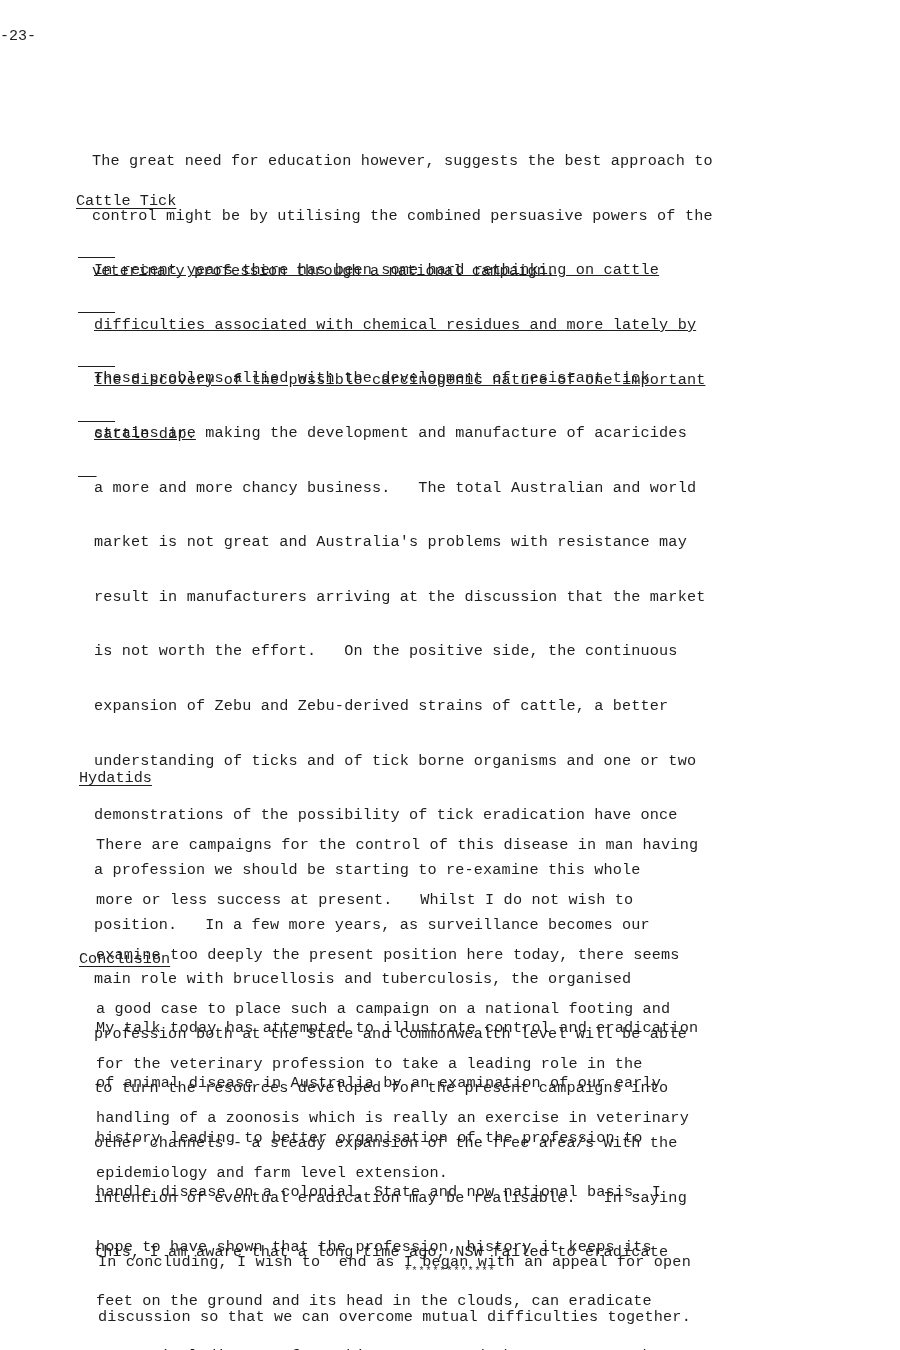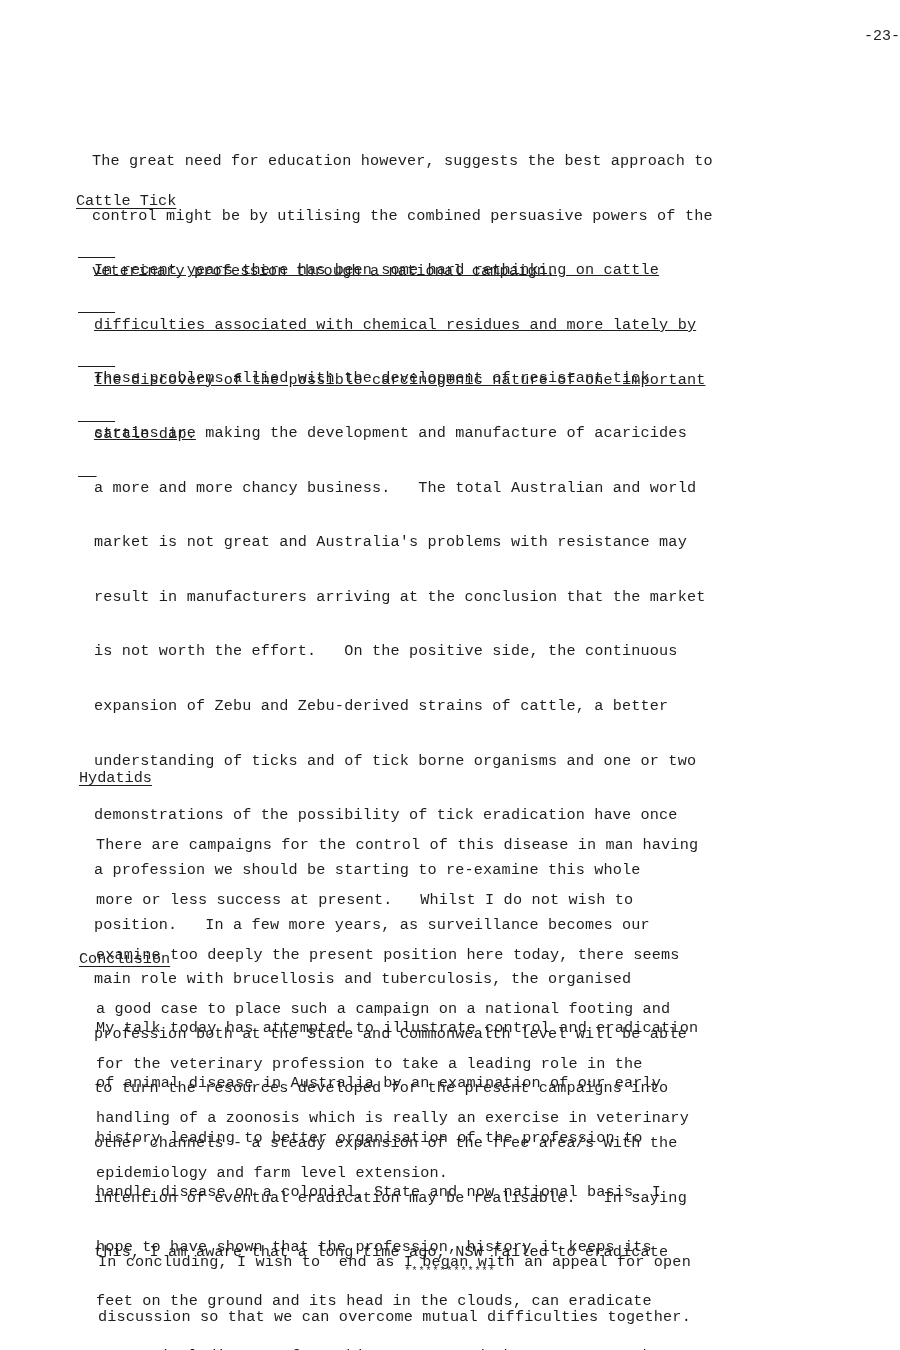--- a/index.html
+++ b/index.html
@@ -13,21 +13,21 @@
       position: relative;
       overflow: hidden;
       font-family: "Liberation Mono", "DejaVu Sans Mono", monospace;
       color: #1e1e1e;
     }
     .page-number {
       position: absolute;
       top: 28px;
       left: 0;
       width: 900px;
-      text-align: right;
+      text-align: left;
       font-size: 15px;
       letter-spacing: 0px;
     }
     .block {
       position: absolute;
       font-size: 15.2px;
       line-height: 18.2px;
       white-space: pre;
       letter-spacing: 0.15px;
     }
@@ -74,21 +74,21 @@
     <span class="line">difficulties associated with chemical residues and more lately by</span>
     <span class="line">the discovery of the possible carcinogenic nature of one important</span>
     <span class="line">cattle dip.</span>
   </div>
 
   <div class="block" style="top:333px; left:78px;">
     <span class="line">These problems allied with the development of resistant tick</span>
     <span class="line">strains are making the development and manufacture of acaricides</span>
     <span class="line">a more and more chancy business.   The total Australian and world</span>
     <span class="line">market is not great and Australia's problems with resistance may</span>
-    <span class="line">result in manufacturers arriving at the conclusion that the market</span>
+    <span class="line">result in manufacturers arriving at the discussion that the market</span>
     <span class="line">is not worth the effort.   On the positive side, the continuous</span>
     <span class="line">expansion of Zebu and Zebu-derived strains of cattle, a better</span>
     <span class="line">understanding of ticks and of tick borne organisms and one or two</span>
     <span class="line">demonstrations of the possibility of tick eradication have once</span>
     <span class="line">a profession we should be starting to re-examine this whole</span>
     <span class="line">position.   In a few more years, as surveillance becomes our</span>
     <span class="line">main role with brucellosis and tuberculosis, the organised</span>
     <span class="line">profession both at the State and Commonwealth level will be able</span>
     <span class="line">to turn the resources developed for the present campaigns into</span>
     <span class="line">other channels - a steady expansion of the free area/s with the</span>

